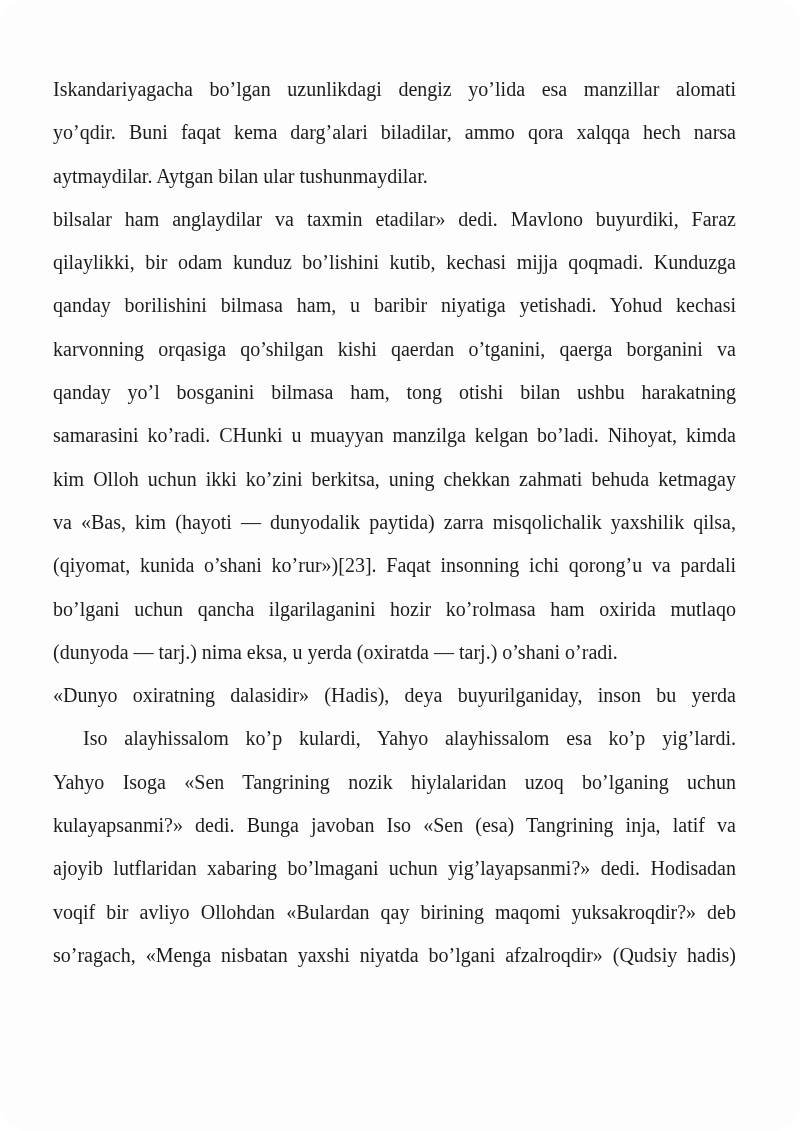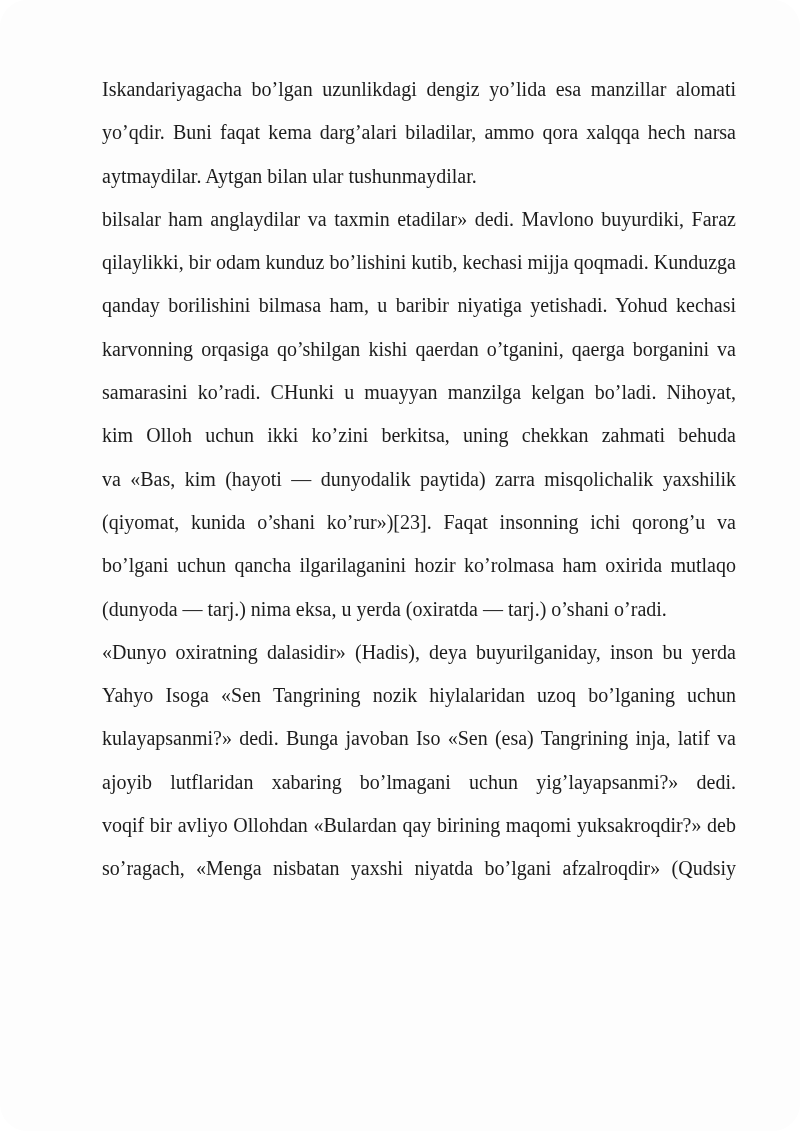--- a/index.html
+++ b/index.html
@@ -5,21 +5,21 @@
   html, body {
     margin: 0;
     padding: 0;
     background: #ffffff;
   }
   .page {
     position: relative;
     width: 800px;
     height: 1131px;
     box-sizing: border-box;
-    padding: 68px 64px 0 102px;
+    padding: 68px 64px 0 53px;
     font-family: "Liberation Serif", "DejaVu Serif", serif;
     font-size: 20px;
     overflow: hidden;
     border-radius: 27px;
   }
   .paragraph {
     margin: 0;
     padding: 0;
   }
   .line {
@@ -47,30 +47,32 @@
     <div class="paragraph">
       <div class="line justify">Iskandariyagacha bo’lgan uzunlikdagi dengiz yo’lida esa manzillar alomati</div>
       <div class="line justify">yo’qdir. Buni faqat kema darg’alari biladilar, ammo qora xalqqa hech narsa</div>
       <div class="line left">aytmaydilar. Aytgan bilan ular tushunmaydilar.</div>
     </div>
     <div class="paragraph">
       <div class="line justify">bilsalar ham anglaydilar va taxmin etadilar» dedi. Mavlono buyurdiki, Faraz</div>
       <div class="line justify">qilaylikki, bir odam kunduz bo’lishini kutib, kechasi mijja qoqmadi. Kunduzga</div>
       <div class="line justify">qanday borilishini bilmasa ham, u baribir niyatiga yetishadi. Yohud kechasi</div>
       <div class="line justify">karvonning orqasiga qo’shilgan kishi qaerdan o’tganini, qaerga borganini va</div>
+      <div class="line justify">qanday yo’l bosganini bilmasa ham, tong otishi bilan ushbu harakatning</div>
       <div class="line justify">samarasini ko’radi. CHunki u muayyan manzilga kelgan bo’ladi. Nihoyat, kimda</div>
       <div class="line justify">kim Olloh uchun ikki ko’zini berkitsa, uning chekkan zahmati behuda ketmagay</div>
       <div class="line justify">va «Bas, kim (hayoti — dunyodalik paytida) zarra misqolichalik yaxshilik qilsa,</div>
       <div class="line justify">(qiyomat, kunida o’shani ko’rur»)[23]. Faqat insonning ichi qorong’u va pardali</div>
       <div class="line justify">bo’lgani uchun qancha ilgarilaganini hozir ko’rolmasa ham oxirida mutlaqo</div>
     </div>
     <div class="paragraph">
       <div class="line left">(dunyoda — tarj.) nima eksa, u yerda (oxiratda — tarj.) o’shani o’radi.</div>
       <div class="line justify">«Dunyo oxiratning dalasidir» (Hadis), deya buyurilganiday, inson bu yerda</div>
     </div>
     <div class="paragraph">
+      <div class="line justify indent">Iso alayhissalom ko’p kulardi, Yahyo alayhissalom esa ko’p yig’lardi.</div>
       <div class="line justify">Yahyo Isoga «Sen Tangrining nozik hiylalaridan uzoq bo’lganing uchun</div>
       <div class="line justify">kulayapsanmi?» dedi. Bunga javoban Iso «Sen (esa) Tangrining inja, latif va</div>
       <div class="line justify">ajoyib lutflaridan xabaring bo’lmagani uchun yig’layapsanmi?» dedi. Hodisadan</div>
       <div class="line justify">voqif bir avliyo Ollohdan «Bulardan qay birining maqomi yuksakroqdir?» deb</div>
       <div class="line justify">so’ragach, «Menga nisbatan yaxshi niyatda bo’lgani afzalroqdir» (Qudsiy hadis)</div>
     </div>
   </div>
 
 </body></html>

